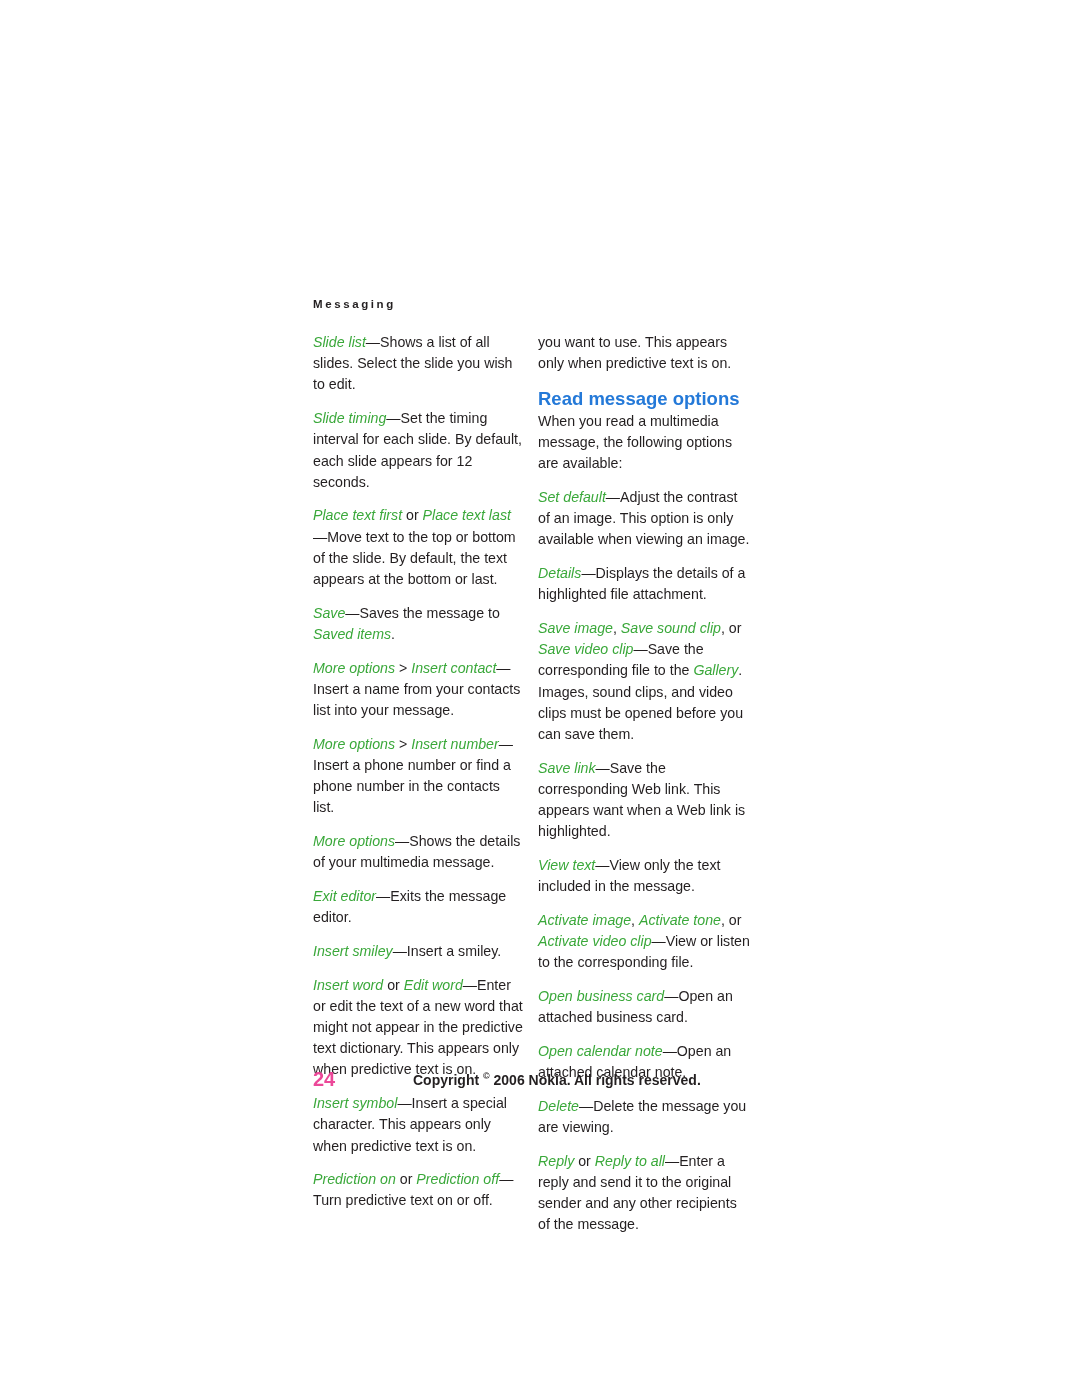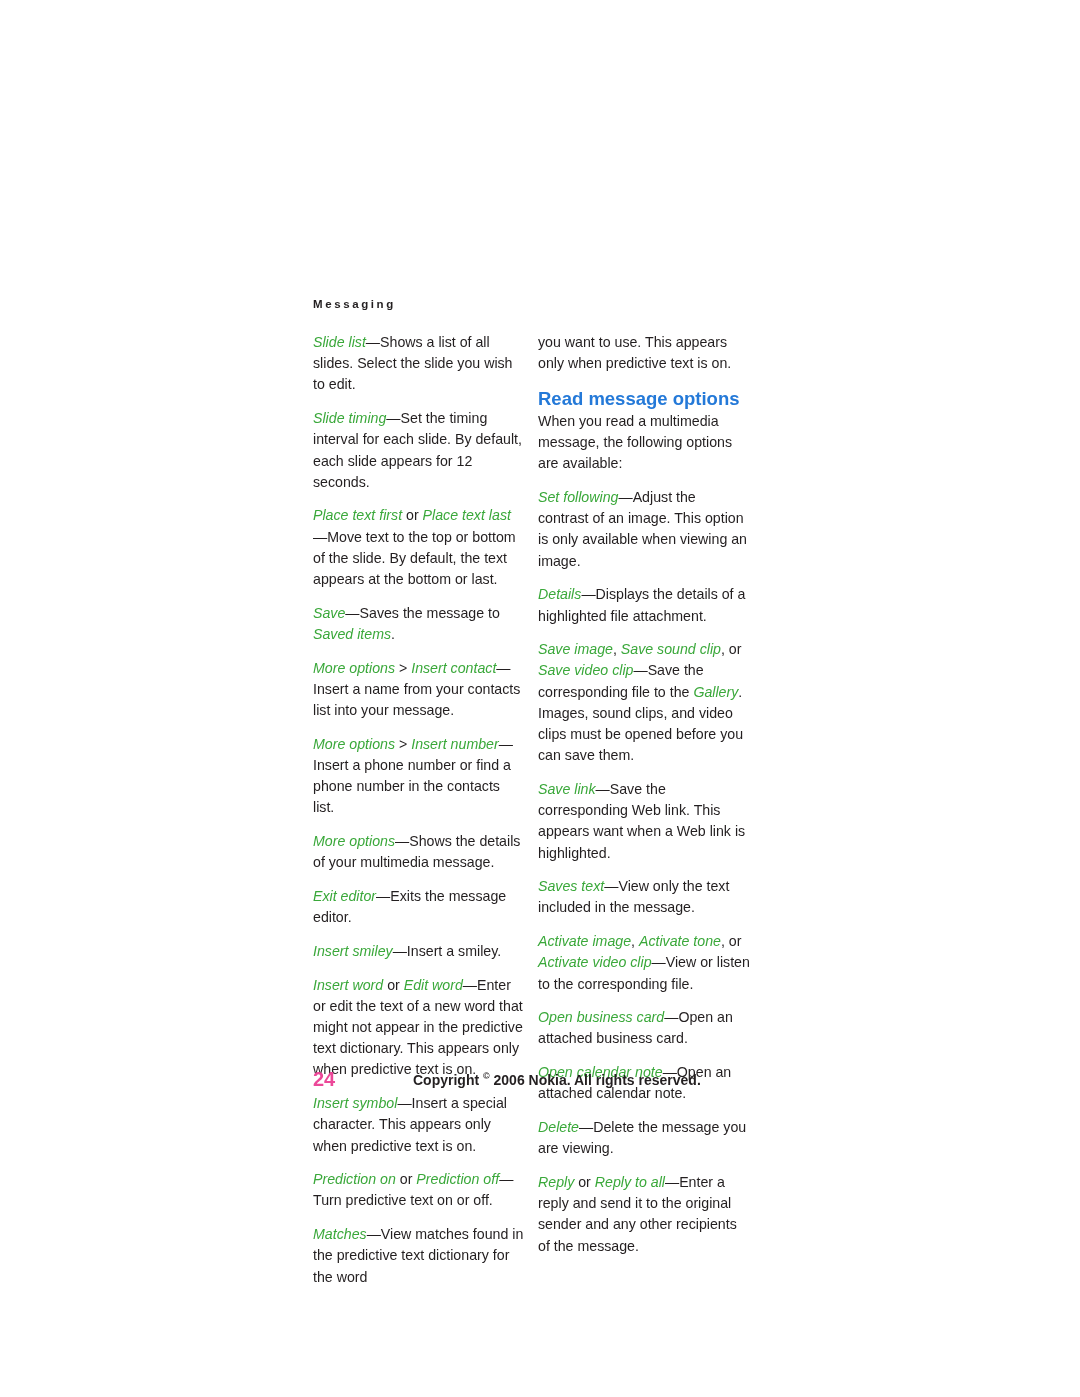--- a/index.html
+++ b/index.html
@@ -175,53 +175,50 @@
       </p>
 
       <p class="para">
         <span class="term">Insert symbol</span><span>—Insert a special character. This appears only when predictive text is on.</span>
       </p>
 
       <p class="para">
         <span class="term">Prediction on</span><span class="sep"> or </span><span class="term">Prediction off</span><span>—Turn predictive text on or off.</span>
       </p>
 
-      <p class="para">
-        <span class="term">Matches</span><span>—View matches found in the predictive text dictionary for the word</span>
-      </p>
 
     </div>
 
     <div class="col col-right">
 
       <p class="para">you want to use. This appears only when predictive text is on.</p>
 
       <div class="heading-block">
         <h2 class="section-heading">Read message options</h2>
         <p class="para">When you read a multimedia message, the following options are available:</p>
       </div>
 
       <p class="para">
-        <span class="term">Set following</span><span>—Adjust the contrast of an image. This option is only available when viewing an image.</span>
+        <span class="term">Set default</span><span>—Adjust the contrast of an image. This option is only available when viewing an image.</span>
       </p>
 
       <p class="para">
         <span class="term">Details</span><span>—Displays the details of a highlighted file attachment.</span>
       </p>
 
       <p class="para">
         <span class="term">Save image</span><span class="sep">, </span><span class="term">Save sound clip</span><span class="sep">, or </span><span class="term">Save video clip</span><span>—Save the corresponding file to the </span><span class="term">Gallery</span><span>. Images, sound clips, and video clips must be opened before you can save them.</span>
       </p>
 
       <p class="para">
         <span class="term">Save link</span><span>—Save the corresponding Web link. This appears want when a Web link is highlighted.</span>
       </p>
 
       <p class="para">
-        <span class="term">Saves text</span><span>—View only the text included in the message.</span>
+        <span class="term">View text</span><span>—View only the text included in the message.</span>
       </p>
 
       <p class="para">
         <span class="term">Activate image</span><span class="sep">, </span><span class="term">Activate tone</span><span class="sep">, or </span><span class="term">Activate video clip</span><span>—View or listen to the corresponding file.</span>
       </p>
 
       <p class="para">
         <span class="term">Open business card</span><span>—Open an attached business card.</span>
       </p>
 

